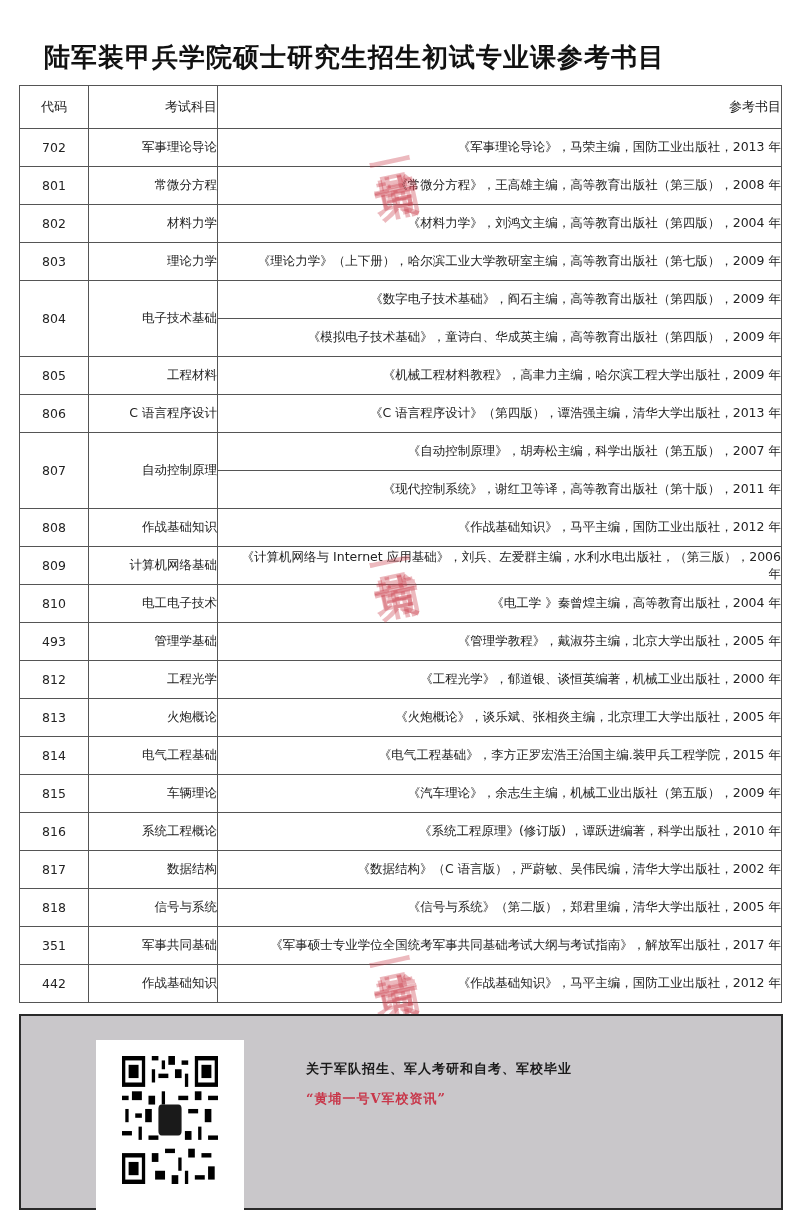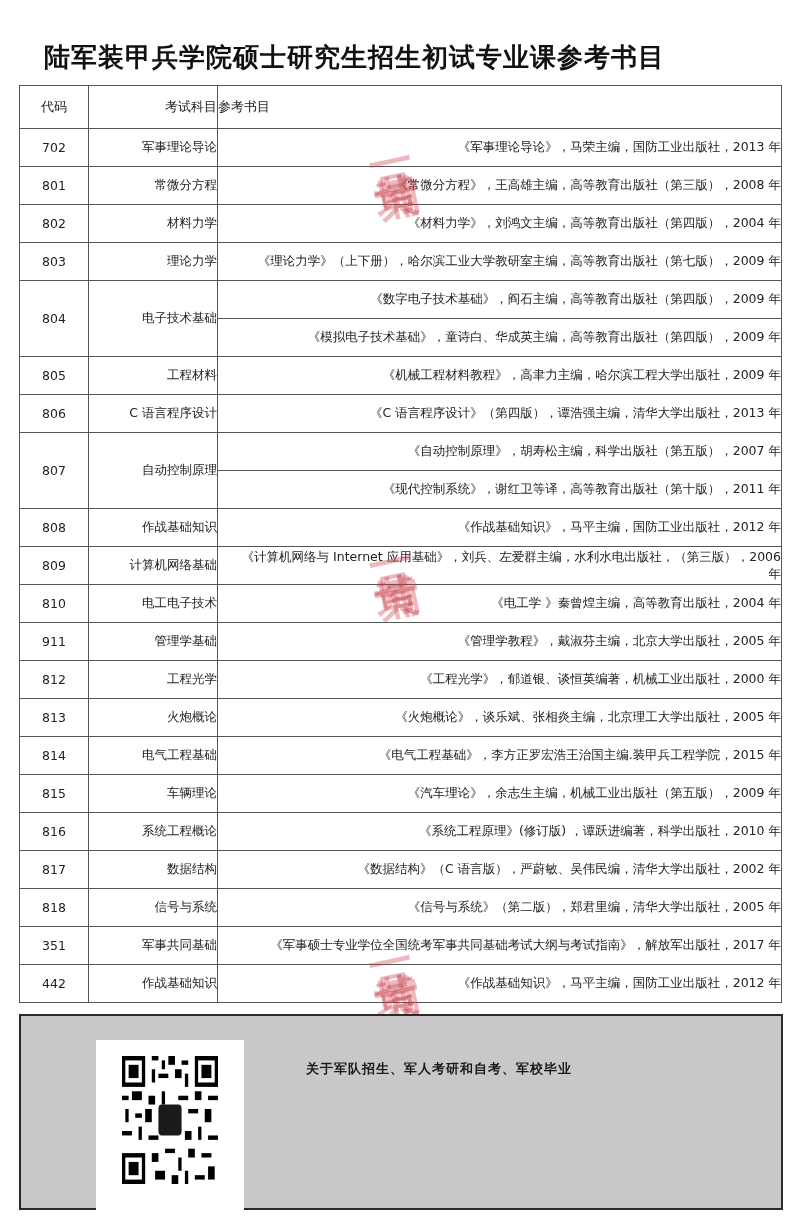--- a/index.html
+++ b/index.html
@@ -9,21 +9,21 @@
            font-family:"DejaVu Serif", "Liberation Serif", serif; font-size:26px;
            font-weight:bold; letter-spacing:1px; color:#111; }
   table.books { position:absolute; left:19px; top:85px; width:763px;
                 border-collapse:collapse; table-layout:fixed; }
   table.books td, table.books th { border:1px solid #555; font-size:12.5px;
                 font-weight:normal; height:37px; padding:0; color:#222; }
   table.books th { height:42px; font-size:13px; }
   .c-code { width:68px; text-align:center; }
   .c-subj { width:128px; text-align:right; }
   .c-book { text-align:right; padding-left:12px !important; }
-  th.c-book { text-align:left; padding-left:0 !important; }
+  th.c-book { text-align:right; padding-left:0 !important; }
   .footer { position:absolute; left:19px; top:1014px; width:760px; height:192px;
             background:#c9c7ca; border:2px solid #2a2a2a; }
   .qr { position:absolute; left:75px; top:24px; width:96px; height:150px;
         background:#fff; padding:10px 26px; }
   .qr svg { width:96px; height:128px; display:block; margin-top:6px; }
   .promo { position:absolute; left:285px; top:38px; width:420px;
            font-family:"DejaVu Serif", "Liberation Serif", serif; font-weight:bold;
            font-size:13px; line-height:30px; color:#1a1a1a; letter-spacing:1px; }
   .promo .red { color:#c8374a; }
   .watermark { position:absolute; font-family:"DejaVu Serif", serif; color:rgba(200,55,70,0.35);
@@ -98,21 +98,21 @@
         <td class="c-code" rowspan="1">809</td>
         <td class="c-subj" rowspan="1">计算机网络基础</td>
         <td class="c-book">《计算机网络与 Internet 应用基础》，刘兵、左爱群主编，水利水电出版社，（第三版），2006 年</td>
       </tr>
       <tr>
         <td class="c-code" rowspan="1">810</td>
         <td class="c-subj" rowspan="1">电工电子技术</td>
         <td class="c-book">《电工学 》秦曾煌主编，高等教育出版社，2004 年</td>
       </tr>
       <tr>
-        <td class="c-code" rowspan="1">911</td>
+        <td class="c-code" rowspan="1">493</td>
         <td class="c-subj" rowspan="1">管理学基础</td>
         <td class="c-book">《管理学教程》，戴淑芬主编，北京大学出版社，2005 年</td>
       </tr>
       <tr>
         <td class="c-code" rowspan="1">812</td>
         <td class="c-subj" rowspan="1">工程光学</td>
         <td class="c-book">《工程光学》，郁道银、谈恒英编著，机械工业出版社，2000 年</td>
       </tr>
       <tr>
         <td class="c-code" rowspan="1">813</td>
@@ -216,14 +216,15 @@
         <rect x="15" y="27" width="2" height="2"></rect>
           <rect x="19" y="26" width="1" height="3"></rect>
           <rect x="22" y="27" width="3" height="1"></rect>
           <rect x="26" y="25" width="2" height="3"></rect>
         <rect x="11" y="11" width="7" height="7" rx="1" fill="#1a1a1a"></rect>
       </g>
     </svg>
   </div>
   <div class="promo">
     <div>关于军队招生、军人考研和自考、军校毕业</div>
+    <div class="red">“黄埔一号V军校资讯”</div>
   </div>
 </div>
 
 </body></html>

